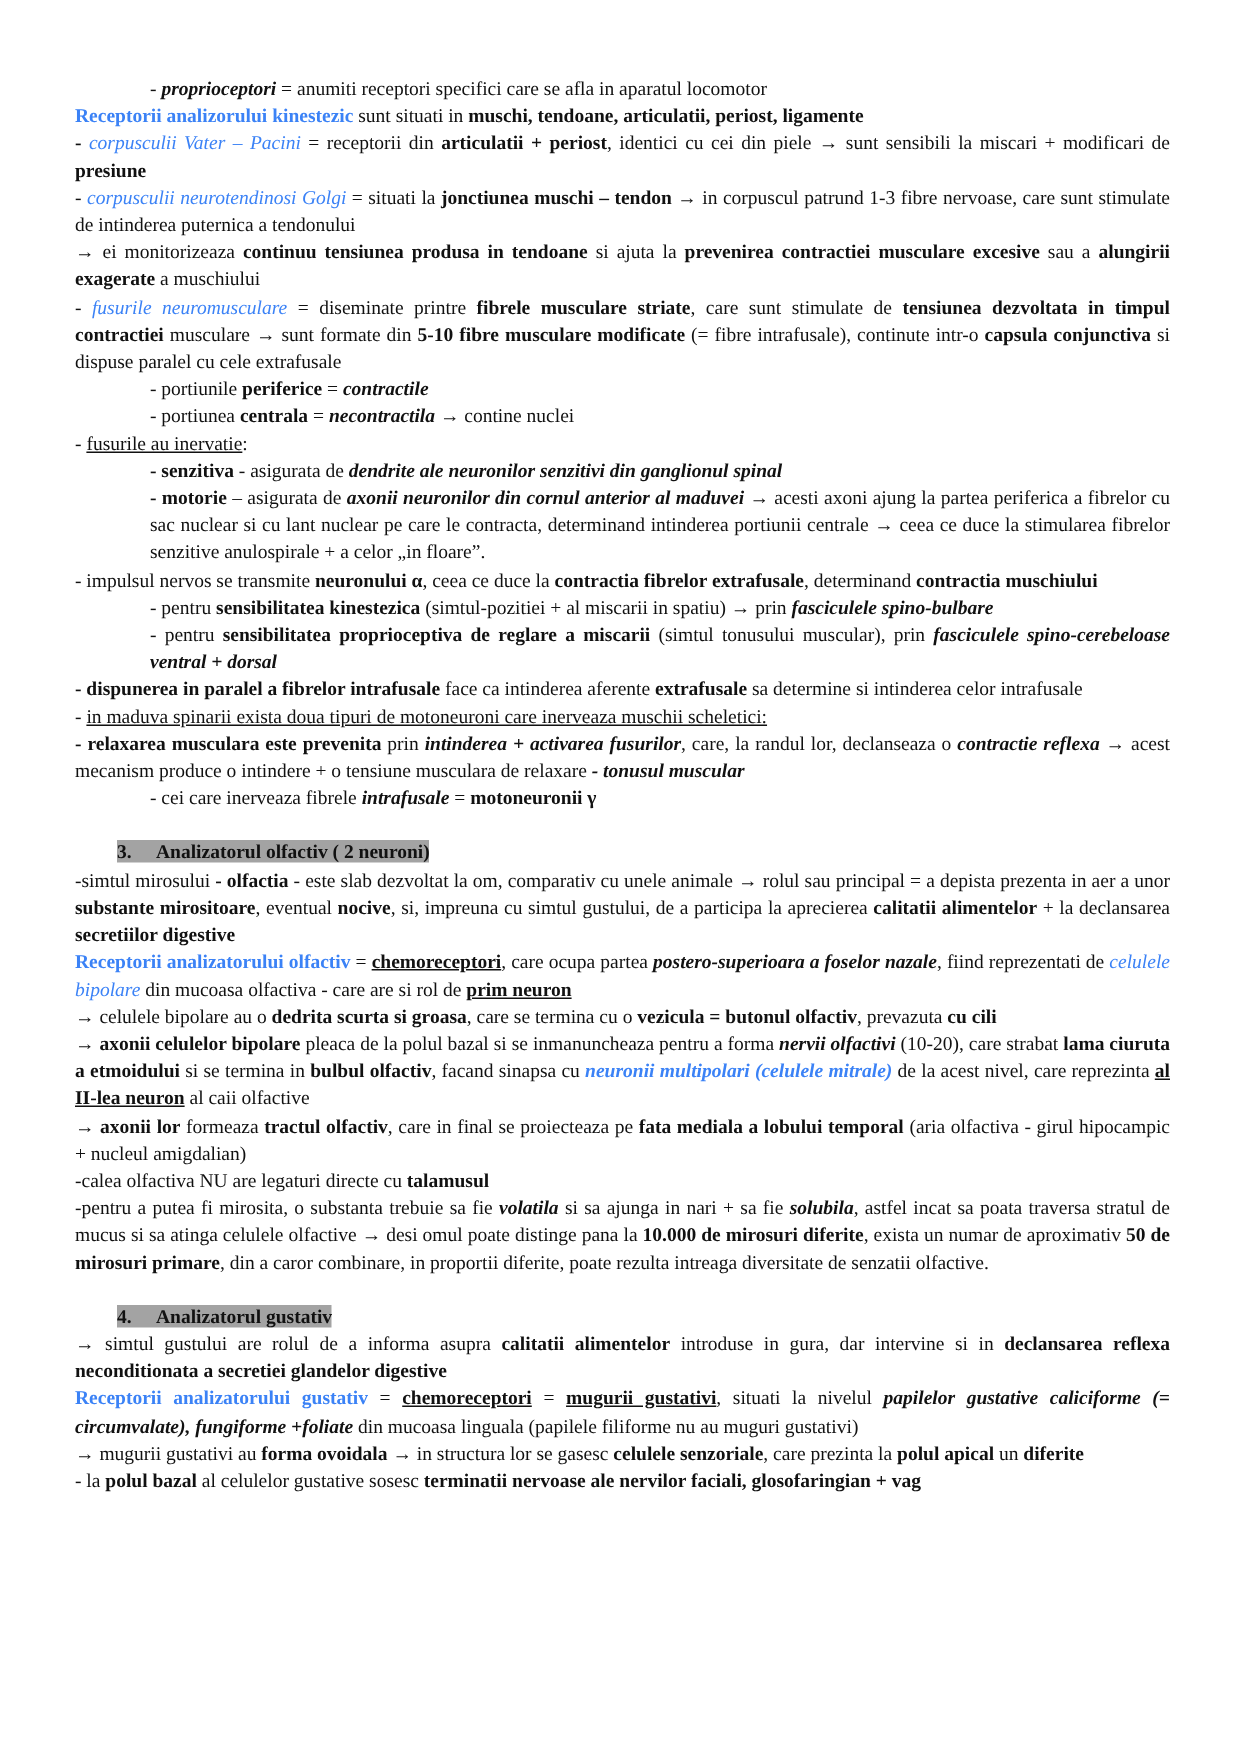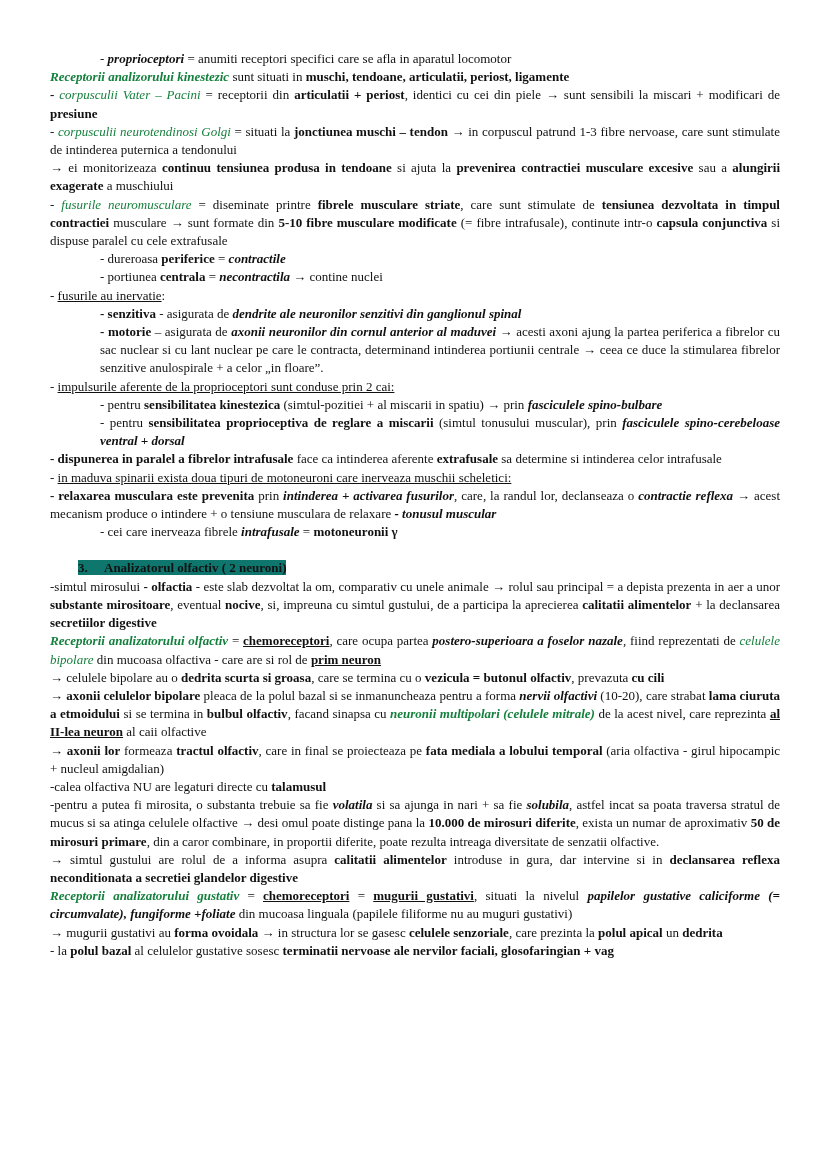--- a/index.html
+++ b/index.html
@@ -13,52 +13,53 @@
     font-size: 13px;
     line-height: 18.2px;
     color: #111111;
   }
   .p { margin: 0; text-align: justify; }
   .p.ind { padding-left: 50px; }
   .p.gap { margin-top: 18px; }
   .b { font-weight: bold; }
   .i { font-style: italic; }
   .u { text-decoration: underline; }
-  .red { color: #15803d; font-style: italic; }
-  .hl { background: #0f766e; }
+  .red { color: #3b82f6; }
+  .hl { background: #a3a3a3; }
   .heading { margin: 0; padding-left: 28px; font-weight: bold; }
   .heading .num { display: inline-block; width: 26px; }
 </style>
 </head>
 <body>
 
 <div class="page" id="doc">
     <p class="p ind"><span>- </span><span class="b i">proprioceptori</span><span> = anumiti receptori specifici care se afla in aparatul locomotor</span></p>
     <p class="p"><span class="b red">Receptorii analizorului kinestezic</span><span> sunt situati in </span><span class="b">muschi, tendoane, articulatii, periost, ligamente</span></p>
     <p class="p"><span class="b">- </span><span class="i red">corpusculii Vater – Pacini</span><span> = receptorii din </span><span class="b">articulatii + periost</span><span>, identici cu cei din piele → sunt sensibili la miscari + modificari de </span><span class="b">presiune</span></p>
     <p class="p"><span>- </span><span class="i red">corpusculii neurotendinosi Golgi</span><span> = situati la </span><span class="b">jonctiunea muschi – tendon</span><span> → in corpuscul patrund 1-3 fibre nervoase, care sunt stimulate de intinderea puternica a tendonului</span></p>
     <p class="p"><span>→ ei monitorizeaza </span><span class="b">continuu tensiunea produsa in tendoane</span><span> si ajuta la </span><span class="b">prevenirea contractiei musculare excesive</span><span> sau a </span><span class="b">alungirii exagerate</span><span> a muschiului</span></p>
     <p class="p"><span>- </span><span class="i red">fusurile neuromusculare</span><span> = diseminate printre </span><span class="b">fibrele musculare striate</span><span>, care sunt stimulate de </span><span class="b">tensiunea dezvoltata in timpul contractiei</span><span> musculare → sunt formate din </span><span class="b">5-10 fibre musculare modificate</span><span> (= fibre intrafusale), continute intr-o </span><span class="b">capsula conjunctiva</span><span> si dispuse paralel cu cele extrafusale</span></p>
-    <p class="p ind"><span>- dureroasa </span><span class="b">periferice</span><span> = </span><span class="b i">contractile</span></p>
+    <p class="p ind"><span>- portiunile </span><span class="b">periferice</span><span> = </span><span class="b i">contractile</span></p>
     <p class="p ind"><span>- portiunea </span><span class="b">centrala</span><span> = </span><span class="b i">necontractila</span><span> → contine nuclei</span></p>
     <p class="p"><span>- </span><span class="u">fusurile au inervatie</span><span>:</span></p>
     <p class="p ind"><span class="b">- senzitiva</span><span> - asigurata de </span><span class="b i">dendrite ale neuronilor senzitivi din ganglionul spinal</span></p>
     <p class="p ind"><span class="b">- motorie</span><span> – asigurata de </span><span class="b i">axonii neuronilor din cornul anterior al maduvei</span><span> → acesti axoni ajung la partea periferica a fibrelor cu sac nuclear si cu lant nuclear pe care le contracta, determinand intinderea portiunii centrale → ceea ce duce la stimularea fibrelor senzitive anulospirale + a celor „in floare”.</span></p>
-    <p class="p"><span>- </span><span class="u">impulsurile aferente de la proprioceptori sunt conduse prin 2 cai:</span></p>
+    <p class="p"><span>- impulsul nervos se transmite </span><span class="b">neuronului α</span><span>, ceea ce duce la </span><span class="b">contractia fibrelor extrafusale</span><span>, determinand </span><span class="b">contractia muschiului</span></p>
     <p class="p ind"><span>- pentru </span><span class="b">sensibilitatea kinestezica</span><span> (simtul-pozitiei + al miscarii in spatiu) → prin </span><span class="b i">fasciculele spino-bulbare</span></p>
     <p class="p ind"><span>- pentru </span><span class="b">sensibilitatea proprioceptiva de reglare a miscarii</span><span> (simtul tonusului muscular), prin </span><span class="b i">fasciculele spino-cerebeloase ventral + dorsal</span></p>
     <p class="p"><span class="b">- dispunerea in paralel a fibrelor intrafusale</span><span> face ca intinderea aferente </span><span class="b">extrafusale</span><span> sa determine si intinderea celor intrafusale</span></p>
     <p class="p"><span>- </span><span class="u">in maduva spinarii exista doua tipuri de motoneuroni care inerveaza muschii scheletici:</span></p>
     <p class="p"><span class="b">- relaxarea musculara este prevenita</span><span> prin </span><span class="b i">intinderea + activarea fusurilor</span><span>, care, la randul lor, declanseaza o </span><span class="b i">contractie reflexa</span><span> → acest mecanism produce o intindere + o tensiune musculara de relaxare </span><span class="b i">- tonusul muscular</span></p>
     <p class="p ind"><span>- cei care inerveaza fibrele </span><span class="b i">intrafusale</span><span> = </span><span class="b">motoneuronii γ</span></p>
     <p class="heading p gap"><span class="hl"><span class="num">3.</span><span>Analizatorul olfactiv ( 2 neuroni)</span></span></p>
     <p class="p"><span>-simtul mirosului </span><span class="b">- olfactia</span><span> - este slab dezvoltat la om, comparativ cu unele animale → rolul sau principal = a depista prezenta in aer a unor </span><span class="b">substante mirositoare</span><span>, eventual </span><span class="b">nocive</span><span>, si, impreuna cu simtul gustului, de a participa la aprecierea </span><span class="b">calitatii alimentelor</span><span> + la declansarea </span><span class="b">secretiilor digestive</span></p>
     <p class="p"><span class="b red">Receptorii analizatorului olfactiv</span><span> = </span><span class="b u">chemoreceptori</span><span>, care ocupa partea </span><span class="b i">postero-superioara a foselor nazale</span><span>, fiind reprezentati de </span><span class="i red">celulele bipolare</span><span> din mucoasa olfactiva - care are si rol de </span><span class="b u">prim neuron</span></p>
     <p class="p"><span>→ celulele bipolare au o </span><span class="b">dedrita scurta si groasa</span><span>, care se termina cu o </span><span class="b">vezicula = butonul olfactiv</span><span>, prevazuta </span><span class="b">cu cili</span></p>
     <p class="p"><span>→ </span><span class="b">axonii celulelor bipolare</span><span> pleaca de la polul bazal si se inmanuncheaza pentru a forma </span><span class="b i">nervii olfactivi</span><span> (10-20), care strabat </span><span class="b">lama ciuruta a etmoidului</span><span> si se termina in </span><span class="b">bulbul olfactiv</span><span>, facand sinapsa cu </span><span class="b i red">neuronii multipolari (celulele mitrale)</span><span> de la acest nivel, care reprezinta </span><span class="b u">al II-lea neuron</span><span> al caii olfactive</span></p>
     <p class="p"><span>→ </span><span class="b">axonii lor</span><span> formeaza </span><span class="b">tractul olfactiv</span><span>, care in final se proiecteaza pe </span><span class="b">fata mediala a lobului temporal</span><span> (aria olfactiva - girul hipocampic + nucleul amigdalian)</span></p>
     <p class="p"><span>-calea olfactiva NU are legaturi directe cu </span><span class="b">talamusul</span></p>
     <p class="p"><span>-pentru a putea fi mirosita, o substanta trebuie sa fie </span><span class="b i">volatila</span><span> si sa ajunga in nari + sa fie </span><span class="b i">solubila</span><span>, astfel incat sa poata traversa stratul de mucus si sa atinga celulele olfactive → desi omul poate distinge pana la </span><span class="b">10.000 de mirosuri diferite</span><span>, exista un numar de aproximativ </span><span class="b">50 de mirosuri primare</span><span>, din a caror combinare, in proportii diferite, poate rezulta intreaga diversitate de senzatii olfactive.</span></p>
+    <p class="heading p gap"><span class="hl"><span class="num">4.</span><span>Analizatorul gustativ</span></span></p>
     <p class="p"><span>→ simtul gustului are rolul de a informa asupra </span><span class="b">calitatii alimentelor</span><span> introduse in gura, dar intervine si in </span><span class="b">declansarea reflexa neconditionata a secretiei glandelor digestive</span></p>
     <p class="p"><span class="b red">Receptorii analizatorului gustativ</span><span> = </span><span class="b u">chemoreceptori</span><span> = </span><span class="b u">mugurii gustativi</span><span>, situati la nivelul </span><span class="b i">papilelor gustative caliciforme (= circumvalate), fungiforme +foliate</span><span> din mucoasa linguala (papilele filiforme nu au muguri gustativi)</span></p>
-    <p class="p"><span>→ mugurii gustativi au </span><span class="b">forma ovoidala</span><span> → in structura lor se gasesc </span><span class="b">celulele senzoriale</span><span>, care prezinta la </span><span class="b">polul apical</span><span> un </span><span class="b">dedrita</span></p>
+    <p class="p"><span>→ mugurii gustativi au </span><span class="b">forma ovoidala</span><span> → in structura lor se gasesc </span><span class="b">celulele senzoriale</span><span>, care prezinta la </span><span class="b">polul apical</span><span> un </span><span class="b">diferite</span></p>
     <p class="p"><span>- la </span><span class="b">polul bazal</span><span> al celulelor gustative sosesc </span><span class="b">terminatii nervoase ale nervilor faciali, glosofaringian + vag</span></p>
   </div>
 
 </body></html>

